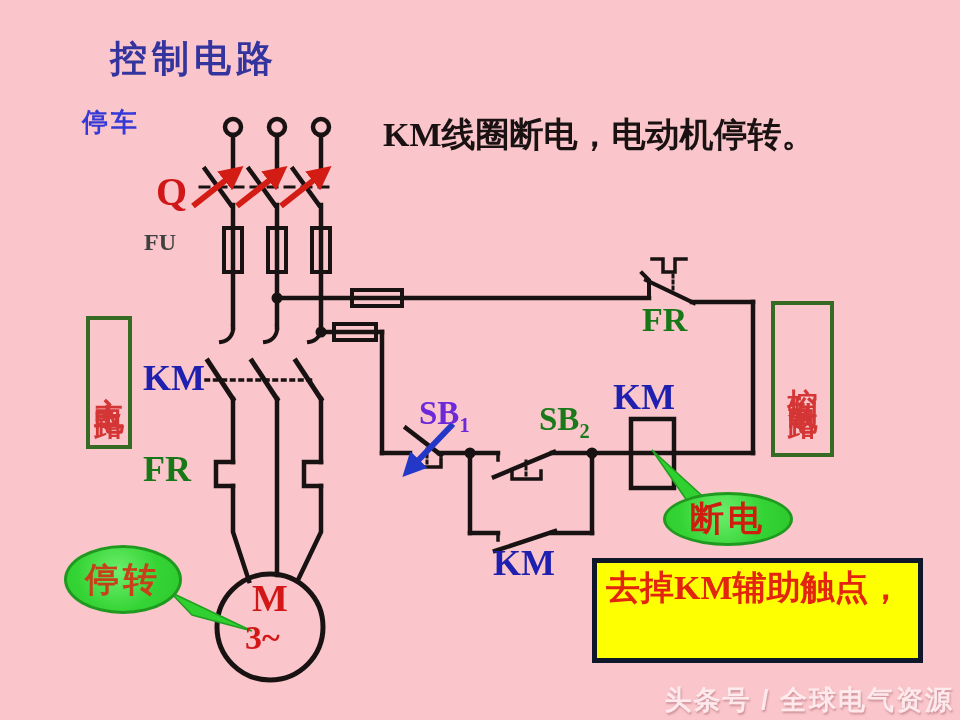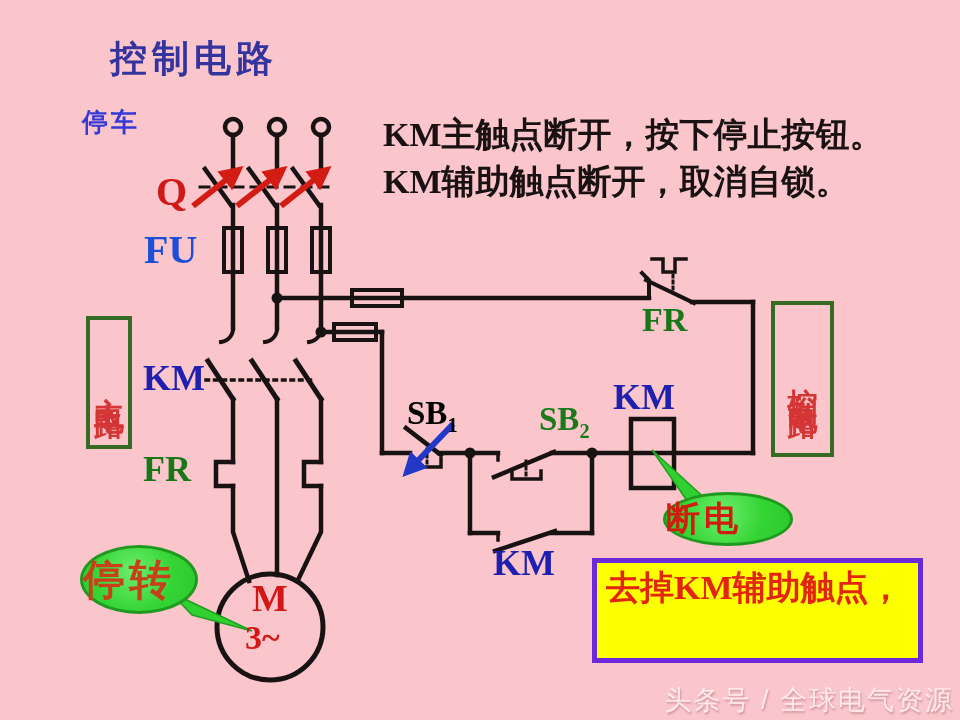--- a/index.html
+++ b/index.html
@@ -10,24 +10,24 @@
   }
   #canvas{position:absolute;left:0;top:0;z-index:1;}
   .lbl{
     position:absolute;z-index:2;font-weight:bold;white-space:nowrap;
     font-family:"Liberation Serif","DejaVu Serif",serif;line-height:1;
   }
   .lbl sub{font-size:0.62em;line-height:0;}
   .title{left:110px;top:40px;font-size:37px;color:#34349e;letter-spacing:5px;}
   .mode{left:82px;top:110px;font-size:26px;color:#3539d6;letter-spacing:3px;}
   .q{left:156px;top:172px;font-size:40px;color:#d01818;}
-  .fu{left:144px;top:230px;font-size:40px;color:#1d4ed8;}
+  .fu{left:144px;top:230px;font-size:24px;color:#404040;}
   .kmmain{left:143px;top:360px;font-size:36px;color:#2020b0;}
   .frmain{left:143px;top:451px;font-size:36px;color:#187818;}
-  .sb1{left:407px;top:397px;font-size:33px;color:#000000;}
+  .sb1{left:419px;top:397px;font-size:33px;color:#6d28d9;}
   .sb2{left:500px;top:403px;font-size:33px;color:#1a7a1a;margin-left:39px;}
   .kmaux{left:493px;top:545px;font-size:36px;color:#2020b0;}
   .kmcoil{left:613px;top:379px;font-size:36px;color:#2020b0;}
   .fraux{left:642px;top:303px;font-size:34px;color:#187818;}
   .motorM{left:252px;top:579px;font-size:38px;color:#d31616;}
   .motor3{left:245px;top:621px;font-size:34px;color:#d31616;}
 
   .expl{
     position:absolute;left:366px;top:111px;z-index:2;
     font-size:34px;line-height:47px;font-weight:bold;color:#1a1212;
@@ -44,43 +44,43 @@
   .vbox .vtext{
     writing-mode:vertical-rl;text-orientation:upright;
     color:#d43535;font-weight:bold;font-size:30px;letter-spacing:7px;
     font-family:"Liberation Serif","DejaVu Serif",serif;line-height:1;
   }
   .mainbox{left:86px;top:316px;width:46px;height:133px;}
   .ctrlbox{left:771px;top:301px;width:63px;height:156px;}
 
   .note{
     position:absolute;left:592px;top:558px;width:331px;height:105px;z-index:2;
-    background:#feff00;border:5px solid #6d28d9;box-sizing:border-box;
+    background:#feff00;border:5px solid #0f172a;box-sizing:border-box;
     padding:1px 9px;
   }
   .note div{
     font-size:34px;font-weight:bold;color:#e3240e;line-height:47px;
     white-space:nowrap;font-family:"Liberation Serif","DejaVu Serif",serif;
   }
 
   .callout{
     position:absolute;z-index:3;box-sizing:border-box;border-radius:50%;
     background:radial-gradient(circle at 45% 38%,#6dee6d 0%,#35d435 55%,#2cc82c 100%);
     border:3px solid #1f9a1f;
-    display:flex;align-items:center;
+    display:flex;align-items:center;justify-content:center;
     font-weight:bold;letter-spacing:4px;
     font-family:"Liberation Serif","DejaVu Serif",serif;
   }
-  .c-stop{left:80px;top:545px;width:118px;height:69px;font-size:42px;color:#c8401a;}
+  .c-stop{left:64px;top:545px;width:118px;height:69px;font-size:34px;color:#c8401a;}
   .c-off{left:663px;top:492px;width:130px;height:54px;font-size:34px;color:#cf1d10;}
 
   .watermark{
     position:absolute;right:6px;top:682px;z-index:2;
     font-family:"Liberation Sans","DejaVu Sans",sans-serif;
-    font-weight:normal;font-size:27px;letter-spacing:2px;
+    font-weight:bold;font-size:27px;letter-spacing:2px;
     color:rgba(255,236,239,0.95);
     text-shadow:1px 2px 2px rgba(175,105,115,0.55);
     margin-left:20px;
   }
 </style>
 </head>
 <body>
 
 <svg id="canvas" width="960" height="720" viewBox="0 0 960 720">
   <defs>
@@ -214,22 +214,21 @@
   <g fill="#2fd02f" stroke="#219f21" stroke-width="1.5">
     <polygon points="170,592 252,631 192,615"></polygon>
     <polygon points="690,505 652,450 710,503"></polygon>
   </g>
 </svg>
 
 <div class="lbl title">控制电路</div>
 <div class="lbl mode">停车</div>
 
 <div class="expl">
-  <div class="indent">KM主触点断开，按下停止按钮。</div>
-  <div class="indent">KM辅助触点断开，取消自锁。</div>
+  <div class="indent">KM线圈断电，电动机停转。</div>
 </div>
 
 <div class="lbl q">Q</div>
 <div class="lbl fu">FU</div>
 <div class="lbl kmmain">KM</div>
 <div class="lbl frmain">FR</div>
 
 <div class="lbl sb1"><span>SB</span><sub>1</sub></div>
 <div class="lbl sb2"><span>SB</span><sub>2</sub></div>
 <div class="lbl kmaux">KM</div>

